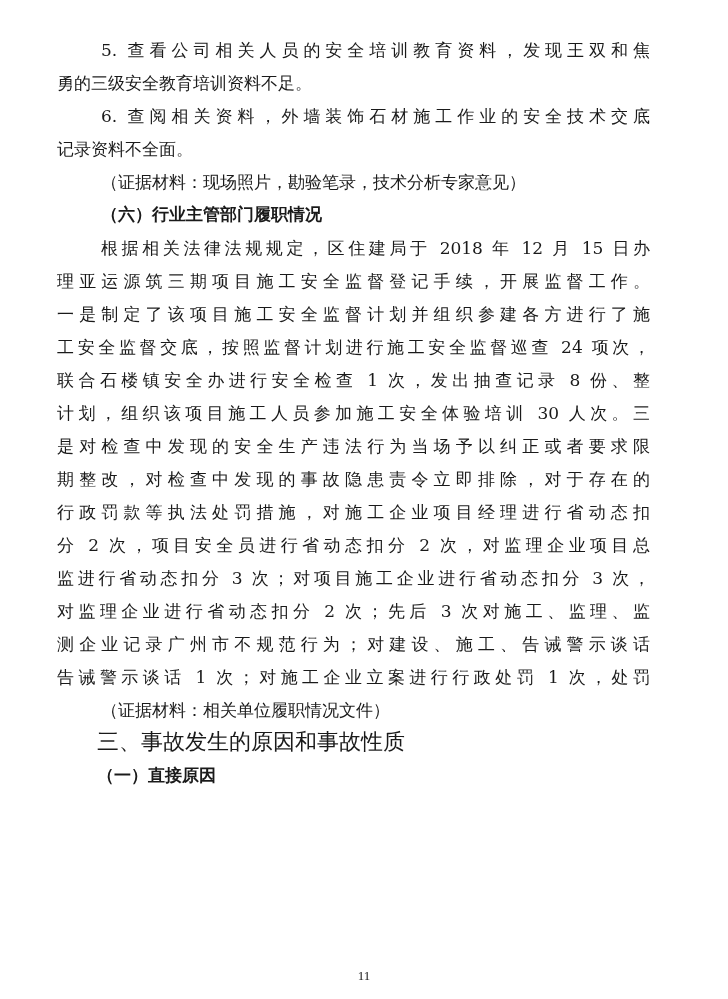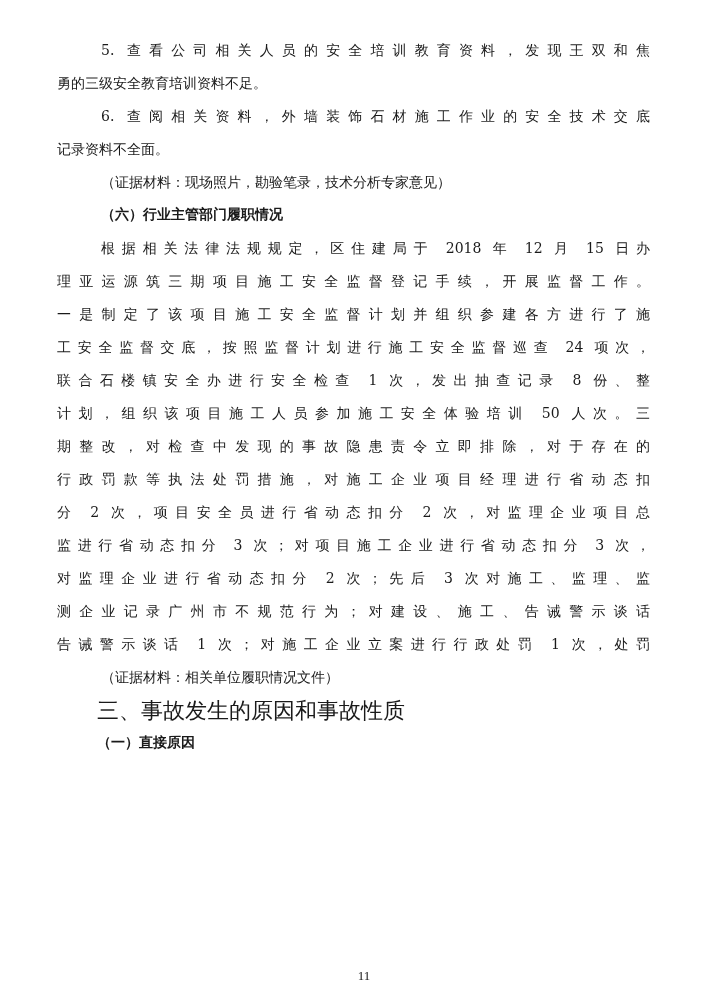--- a/index.html
+++ b/index.html
@@ -2,46 +2,47 @@
 <html><head>
 <meta charset="utf-8">
 <style>
   html, body { margin: 0; padding: 0; }
   body {
     width: 728px; height: 999px; background: #ffffff; position: relative; overflow: hidden;
     font-family: "DejaVu Serif", "Liberation Serif", serif; color: #1a1a1a;
   }
   .page { position: absolute; left: 57px; top: 34px; width: 593px; }
   .line {
-    font-size: 14px; line-height: 33px; height: 33px; white-space: nowrap;
+    font-size: 17px; line-height: 33px; height: 33px; white-space: nowrap;
     text-align: justify; text-align-last: justify; letter-spacing: 0px;
   }
   .line.last { text-align-last: left; }
   .indent { padding-left: 44px; }
   .heading { font-family: Liberation Mono, monospace; font-weight: bold; text-align-last: left; }
-  .h3 { font-family: Liberation Sans, sans-serif; font-size: 22px; text-align-last: left; padding-left: 40px; }
+  .h3 { font-family: Liberation Mono, monospace; font-size: 22px; text-align-last: left; padding-left: 40px; }
   .h4 { font-family: Liberation Mono, monospace; font-weight: bold; text-align-last: left; padding-left: 40px; }
   .pagenum { position: absolute; left: 0; width: 728px; top: 968px; text-align: center; font-size: 13px; font-family: Liberation Serif, serif; }
 </style>
 </head>
 <body>
 
 <div class="page">
   <div class="line indent">5. 查看公司相关人员的安全培训教育资料，发现王双和焦</div>
   <div class="line last">勇的三级安全教育培训资料不足。</div>
   <div class="line indent">6. 查阅相关资料，外墙装饰石材施工作业的安全技术交底</div>
   <div class="line last">记录资料不全面。</div>
   <div class="line indent last">（证据材料：现场照片，勘验笔录，技术分析专家意见）</div>
   <div class="line heading indent">（六）行业主管部门履职情况</div>
   <div class="line indent">根据相关法律法规规定，区住建局于 2018 年 12 月 15 日办</div>
   <div class="line">理亚运源筑三期项目施工安全监督登记手续，开展监督工作。</div>
   <div class="line">一是制定了该项目施工安全监督计划并组织参建各方进行了施</div>
   <div class="line">工安全监督交底，按照监督计划进行施工安全监督巡查 24 项次，</div>
   <div class="line">联合石楼镇安全办进行安全检查 1 次，发出抽查记录 8 份、整</div>
-  <div class="line">计划，组织该项目施工人员参加施工安全体验培训 50 人次。三</div>
+  <div class="line">计划，组织该项目施工人员参加施工安全体验培训 30 人次。三</div>
+  <div class="line">是对检查中发现的安全生产违法行为当场予以纠正或者要求限</div>
   <div class="line">期整改，对检查中发现的事故隐患责令立即排除，对于存在的</div>
   <div class="line">行政罚款等执法处罚措施，对施工企业项目经理进行省动态扣</div>
   <div class="line">分 2 次，项目安全员进行省动态扣分 2 次，对监理企业项目总</div>
   <div class="line">监进行省动态扣分 3 次；对项目施工企业进行省动态扣分 3 次，</div>
   <div class="line">对监理企业进行省动态扣分 2 次；先后 3 次对施工、监理、监</div>
   <div class="line">测企业记录广州市不规范行为；对建设、施工、告诫警示谈话</div>
   <div class="line">告诫警示谈话 1 次；对施工企业立案进行行政处罚 1 次，处罚</div>
   <div class="line indent last">（证据材料：相关单位履职情况文件）</div>
   <div class="line h3">三、事故发生的原因和事故性质</div>
   <div class="line h4">（一）直接原因</div>

